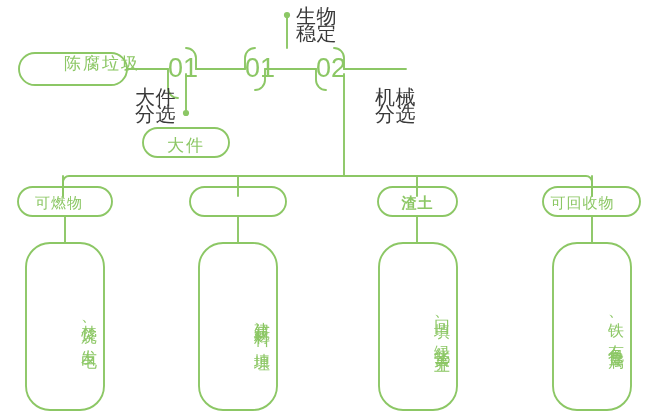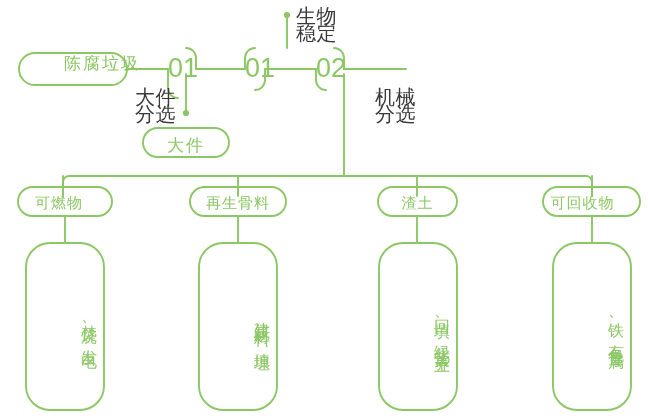--- a/index.html
+++ b/index.html
@@ -128,22 +128,21 @@
   <div class="lbl annot" style="left:135px;top:89px;">大件
 分选</div>
   <div class="lbl annot" style="left:296px;top:8px;">生物
 稳定</div>
   <div class="lbl annot" style="left:375px;top:89px;">机械
 分选</div>
 
   <div class="pilltxt big" style="left:143px;top:134px;width:86px;">大件</div>
 
   <div class="pilltxt" style="left:18px;top:194px;width:82px;">可燃物</div>
-  <div class="pilltxt" style="left:190px;top:194px;width:96px;">再生骨料</div>
-  <div class="pilltxt" style="left:378px;top:194px;width:79px;">渣土</div>
+  <div class="pilltxt" style="left:378px;top:194px;width:79px;font-weight:bold;">渣土</div>
   <div class="pilltxt" style="left:543px;top:194px;width:79px;font-family:Liberation Mono, monospace;">可回收物</div>
 
   <div class="vtxt" style="left:26px;top:263px;width:78px;height:128px;">焚烧、发电</div>
   <div class="vtxt" style="left:199px;top:253px;width:78px;height:148px;">建筑材料、填埋</div>
   <div class="vtxt" style="left:379px;top:253px;width:78px;height:148px;">回填、绿化营养土</div>
   <div class="vtxt" style="left:553px;top:263px;width:78px;height:128px;">铁、有色金属</div>
 
 </div>
 
 </body></html>

